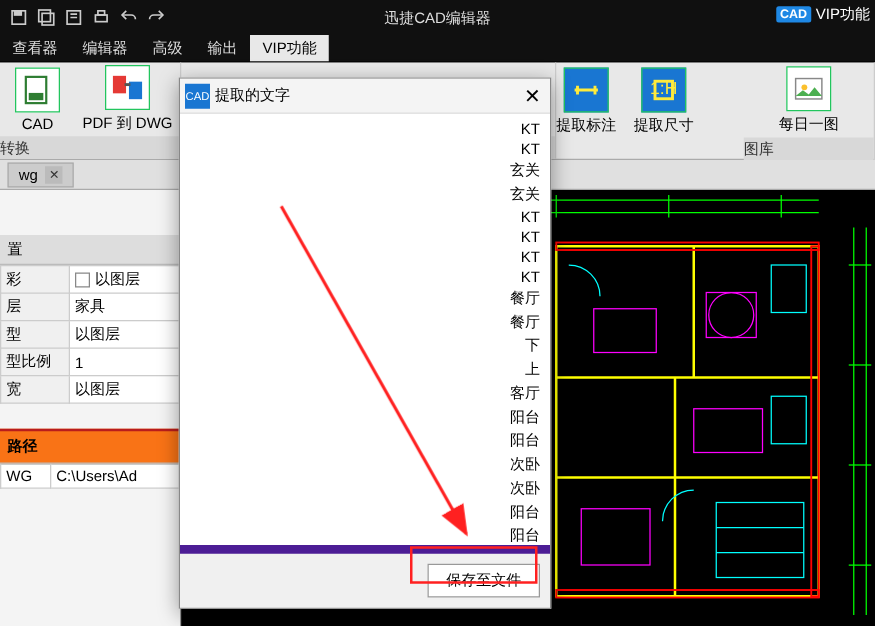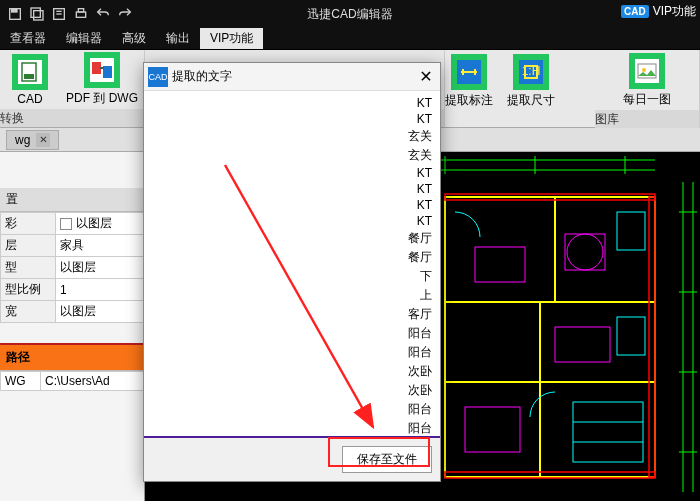--- a/index.html
+++ b/index.html
@@ -16,21 +16,21 @@
 
 .menubar { background: #101010; height: 22px; display: flex; align-items: stretch; color: #ddd; border-bottom: 1px solid #000; }
 .menubar .menu-item { padding: 0 10px; display: flex; align-items: center; cursor: pointer; }
 .menubar .menu-item.active { background: #e8e8e8; color: #000; }
 
 
 .ribbon { background: #e8e8e8; height: 78px; display: flex; border-bottom: 1px solid #aaa; }
 .ribbon-group { border-right: 1px solid #ccc; display: flex; flex-direction: column; }
 .ribbon-buttons { flex: 1; display: flex; align-items: center; padding: 2px 6px; gap: 12px; }
 .ribbon-btn { display: flex; flex-direction: column; align-items: center; gap: 2px; cursor: pointer; min-width: 48px; }
-.ribbon-btn .ricon { width: 36px; height: 36px; background: #fff; border: 6px solid #22c55e; display: flex; align-items: center; justify-content: center; }
+.ribbon-btn .ricon { width: 36px; height: 36px; background: #fff; border: 1px solid #22c55e; display: flex; align-items: center; justify-content: center; }
 .ribbon-btn .ricon svg { width: 28px; height: 28px; }
 .ribbon-group-label { background: #d8d8d8; height: 18px; line-height: 18px; font-size: 12px; color: #333; }
 
 
 .doc-tabs { background: #e0e0e0; height: 24px; display: flex; align-items: center; padding: 0 6px; border-bottom: 1px solid #aaa; position: relative; }
 .doc-tab { background: #ccc; border: 1px solid #aaa; padding: 2px 8px; display: flex; align-items: center; gap: 6px; }
 .doc-tab .close { width: 14px; height: 14px; background: #bbb; color: #333; display: flex; align-items: center; justify-content: center; font-size: 10px; }
 
 
 .left-panel { position: absolute; left: 0; top: 152px; width: 145px; bottom: 0; background: #f4f4f4; border-right: 1px solid #999; }
@@ -48,21 +48,21 @@
 .canvas-area svg { width: 100%; height: 100%; }
 
 
 .modal { position: absolute; left: 143px; top: 62px; width: 298px; background: #fff; border: 1px solid #888; box-shadow: 0 4px 16px rgba(0,0,0,0.4); }
 .modal-title { height: 28px; display: flex; align-items: center; border-bottom: 1px solid #ddd; background: #f4f4f4; }
 .modal-title .micon { width: 20px; height: 20px; margin: 0 4px; background: #1976d2; color: #fff; display: flex; align-items: center; justify-content: center; font-size: 9px; }
 .modal-title .mtitle { flex: 1; text-align: left; }
 .modal-title .mclose { width: 28px; height: 28px; display: flex; align-items: center; justify-content: center; font-size: 16px; cursor: pointer; }
 .modal-body { height: 345px; overflow-y: scroll; padding: 4px 8px; text-align: right; }
 .modal-body .text-line { padding: 1px 0; font-size: 12px; color: #000; }
-.modal-footer { padding: 8px; display: flex; justify-content: flex-end; background: #f0f0f0; border-top: 2px solid #4c1d95; }
+.modal-footer { padding: 8px; display: flex; justify-content: flex-end; background: #f0f0f0; border-top: 7px solid #4c1d95; }
 .modal-footer .save-btn { padding: 4px 14px; background: #fff; border: 1px solid #999; cursor: pointer; }
 
 
 .red-highlight { position: absolute; border: 2px solid #ff2020; pointer-events: none; }
 .red-arrow { position: absolute; pointer-events: none; }
 
 
 .modal-body::-webkit-scrollbar { width: 17px; }
 .modal-body::-webkit-scrollbar-track { background: #f0f0f0; }
 .modal-body::-webkit-scrollbar-thumb { background: #c0c0c0; border: 1px solid #a0a0a0; }

